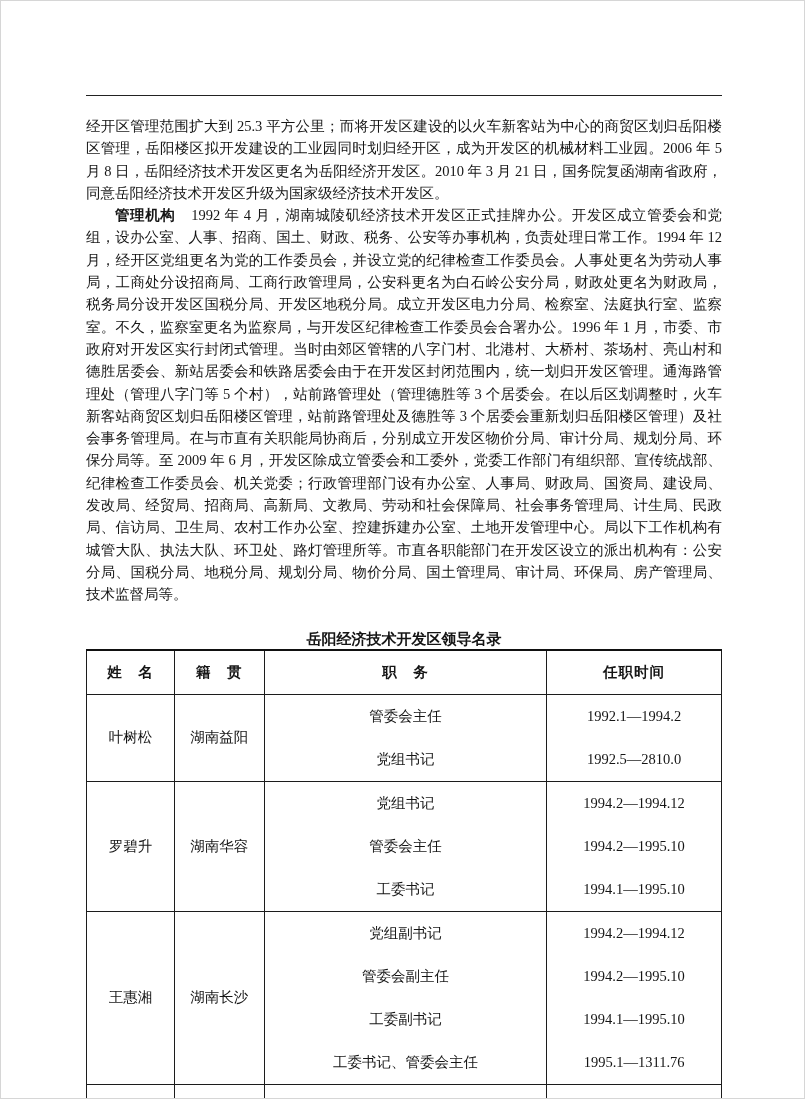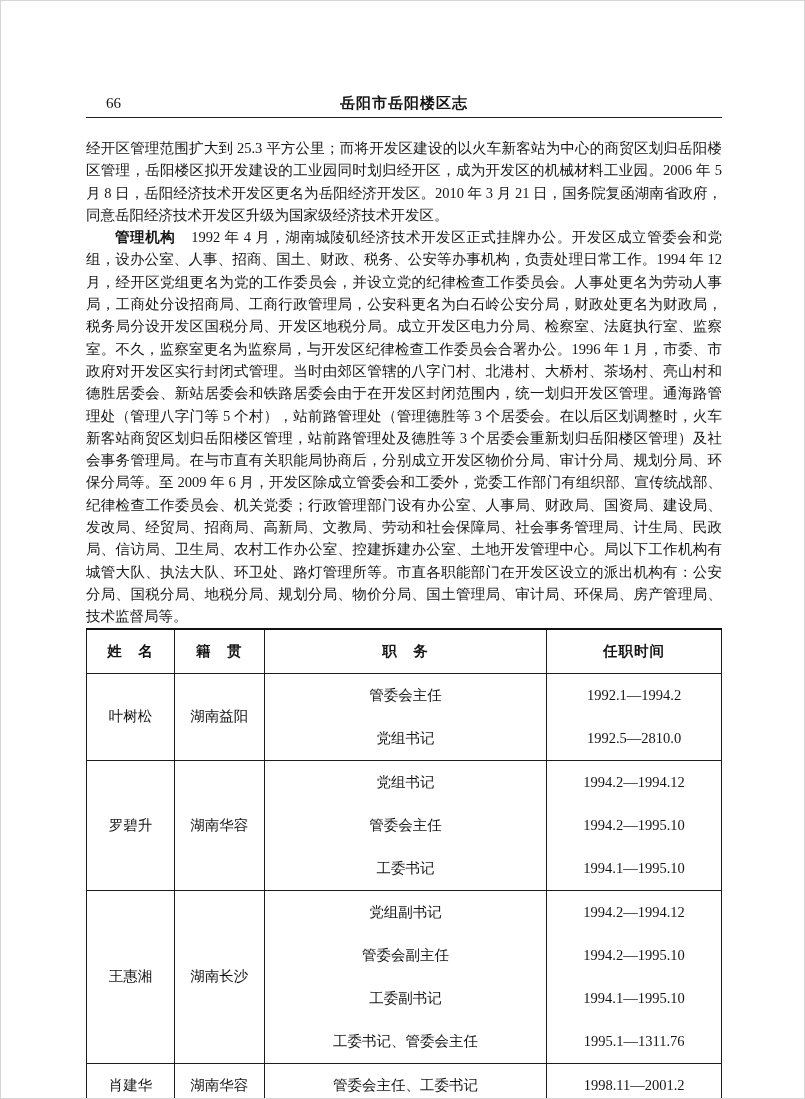--- a/index.html
+++ b/index.html
@@ -86,30 +86,27 @@
   col.c-origin{ width: 90px; }
   col.c-duty  { width: 283px; }
   col.c-time  { width: 175px; }
 </style>
 </head>
 <body>
 
 <div class="page">
   <div class="content">
 
-    <div class="page-header">
-      <span class="page-num">66</span>
-      <span class="book-title">岳阳市岳阳楼区志</span>
-    </div>
     <div class="header-rule"></div>
 
     <p class="para first">经开区管理范围扩大到 25.3 平方公里；而将开发区建设的以火车新客站为中心的商贸区划归岳阳楼区管理，岳阳楼区拟开发建设的工业园同时划归经开区，成为开发区的机械材料工业园。2006 年 5 月 8 日，岳阳经济技术开发区更名为岳阳经济开发区。2010 年 3 月 21 日，国务院复函湖南省政府，同意岳阳经济技术开发区升级为国家级经济技术开发区。</p>
 
     <p class="para indent"><b class="lead">管理机构</b><span>1992 年 4 月，湖南城陵矶经济技术开发区正式挂牌办公。开发区成立管委会和党组，设办公室、人事、招商、国土、财政、税务、公安等办事机构，负责处理日常工作。1994 年 12 月，经开区党组更名为党的工作委员会，并设立党的纪律检查工作委员会。人事处更名为劳动人事局，工商处分设招商局、工商行政管理局，公安科更名为白石岭公安分局，财政处更名为财政局，税务局分设开发区国税分局、开发区地税分局。成立开发区电力分局、检察室、法庭执行室、监察室。不久，监察室更名为监察局，与开发区纪律检查工作委员会合署办公。1996 年 1 月，市委、市政府对开发区实行封闭式管理。当时由郊区管辖的八字门村、北港村、大桥村、茶场村、亮山村和德胜居委会、新站居委会和铁路居委会由于在开发区封闭范围内，统一划归开发区管理。通海路管理处（管理八字门等 5 个村），站前路管理处（管理德胜等 3 个居委会。在以后区划调整时，火车新客站商贸区划归岳阳楼区管理，站前路管理处及德胜等 3 个居委会重新划归岳阳楼区管理）及社会事务管理局。在与市直有关职能局协商后，分别成立开发区物价分局、审计分局、规划分局、环保分局等。至 2009 年 6 月，开发区除成立管委会和工委外，党委工作部门有组织部、宣传统战部、纪律检查工作委员会、机关党委；行政管理部门设有办公室、人事局、财政局、国资局、建设局、发改局、经贸局、招商局、高新局、文教局、劳动和社会保障局、社会事务管理局、计生局、民政局、信访局、卫生局、农村工作办公室、控建拆建办公室、土地开发管理中心。局以下工作机构有城管大队、执法大队、环卫处、路灯管理所等。市直各职能部门在开发区设立的派出机构有：公安分局、国税分局、地税分局、规划分局、物价分局、国土管理局、审计局、环保局、房产管理局、技术监督局等。</span></p>
 
+    <div class="table-title">岳阳经济技术开发区领导名录</div>
 
     <table class="leaders">
       <colgroup>
         <col class="c-name">
           <col class="c-origin">
           <col class="c-duty">
           <col class="c-time">
       </colgroup>
       <thead>
         <tr>

